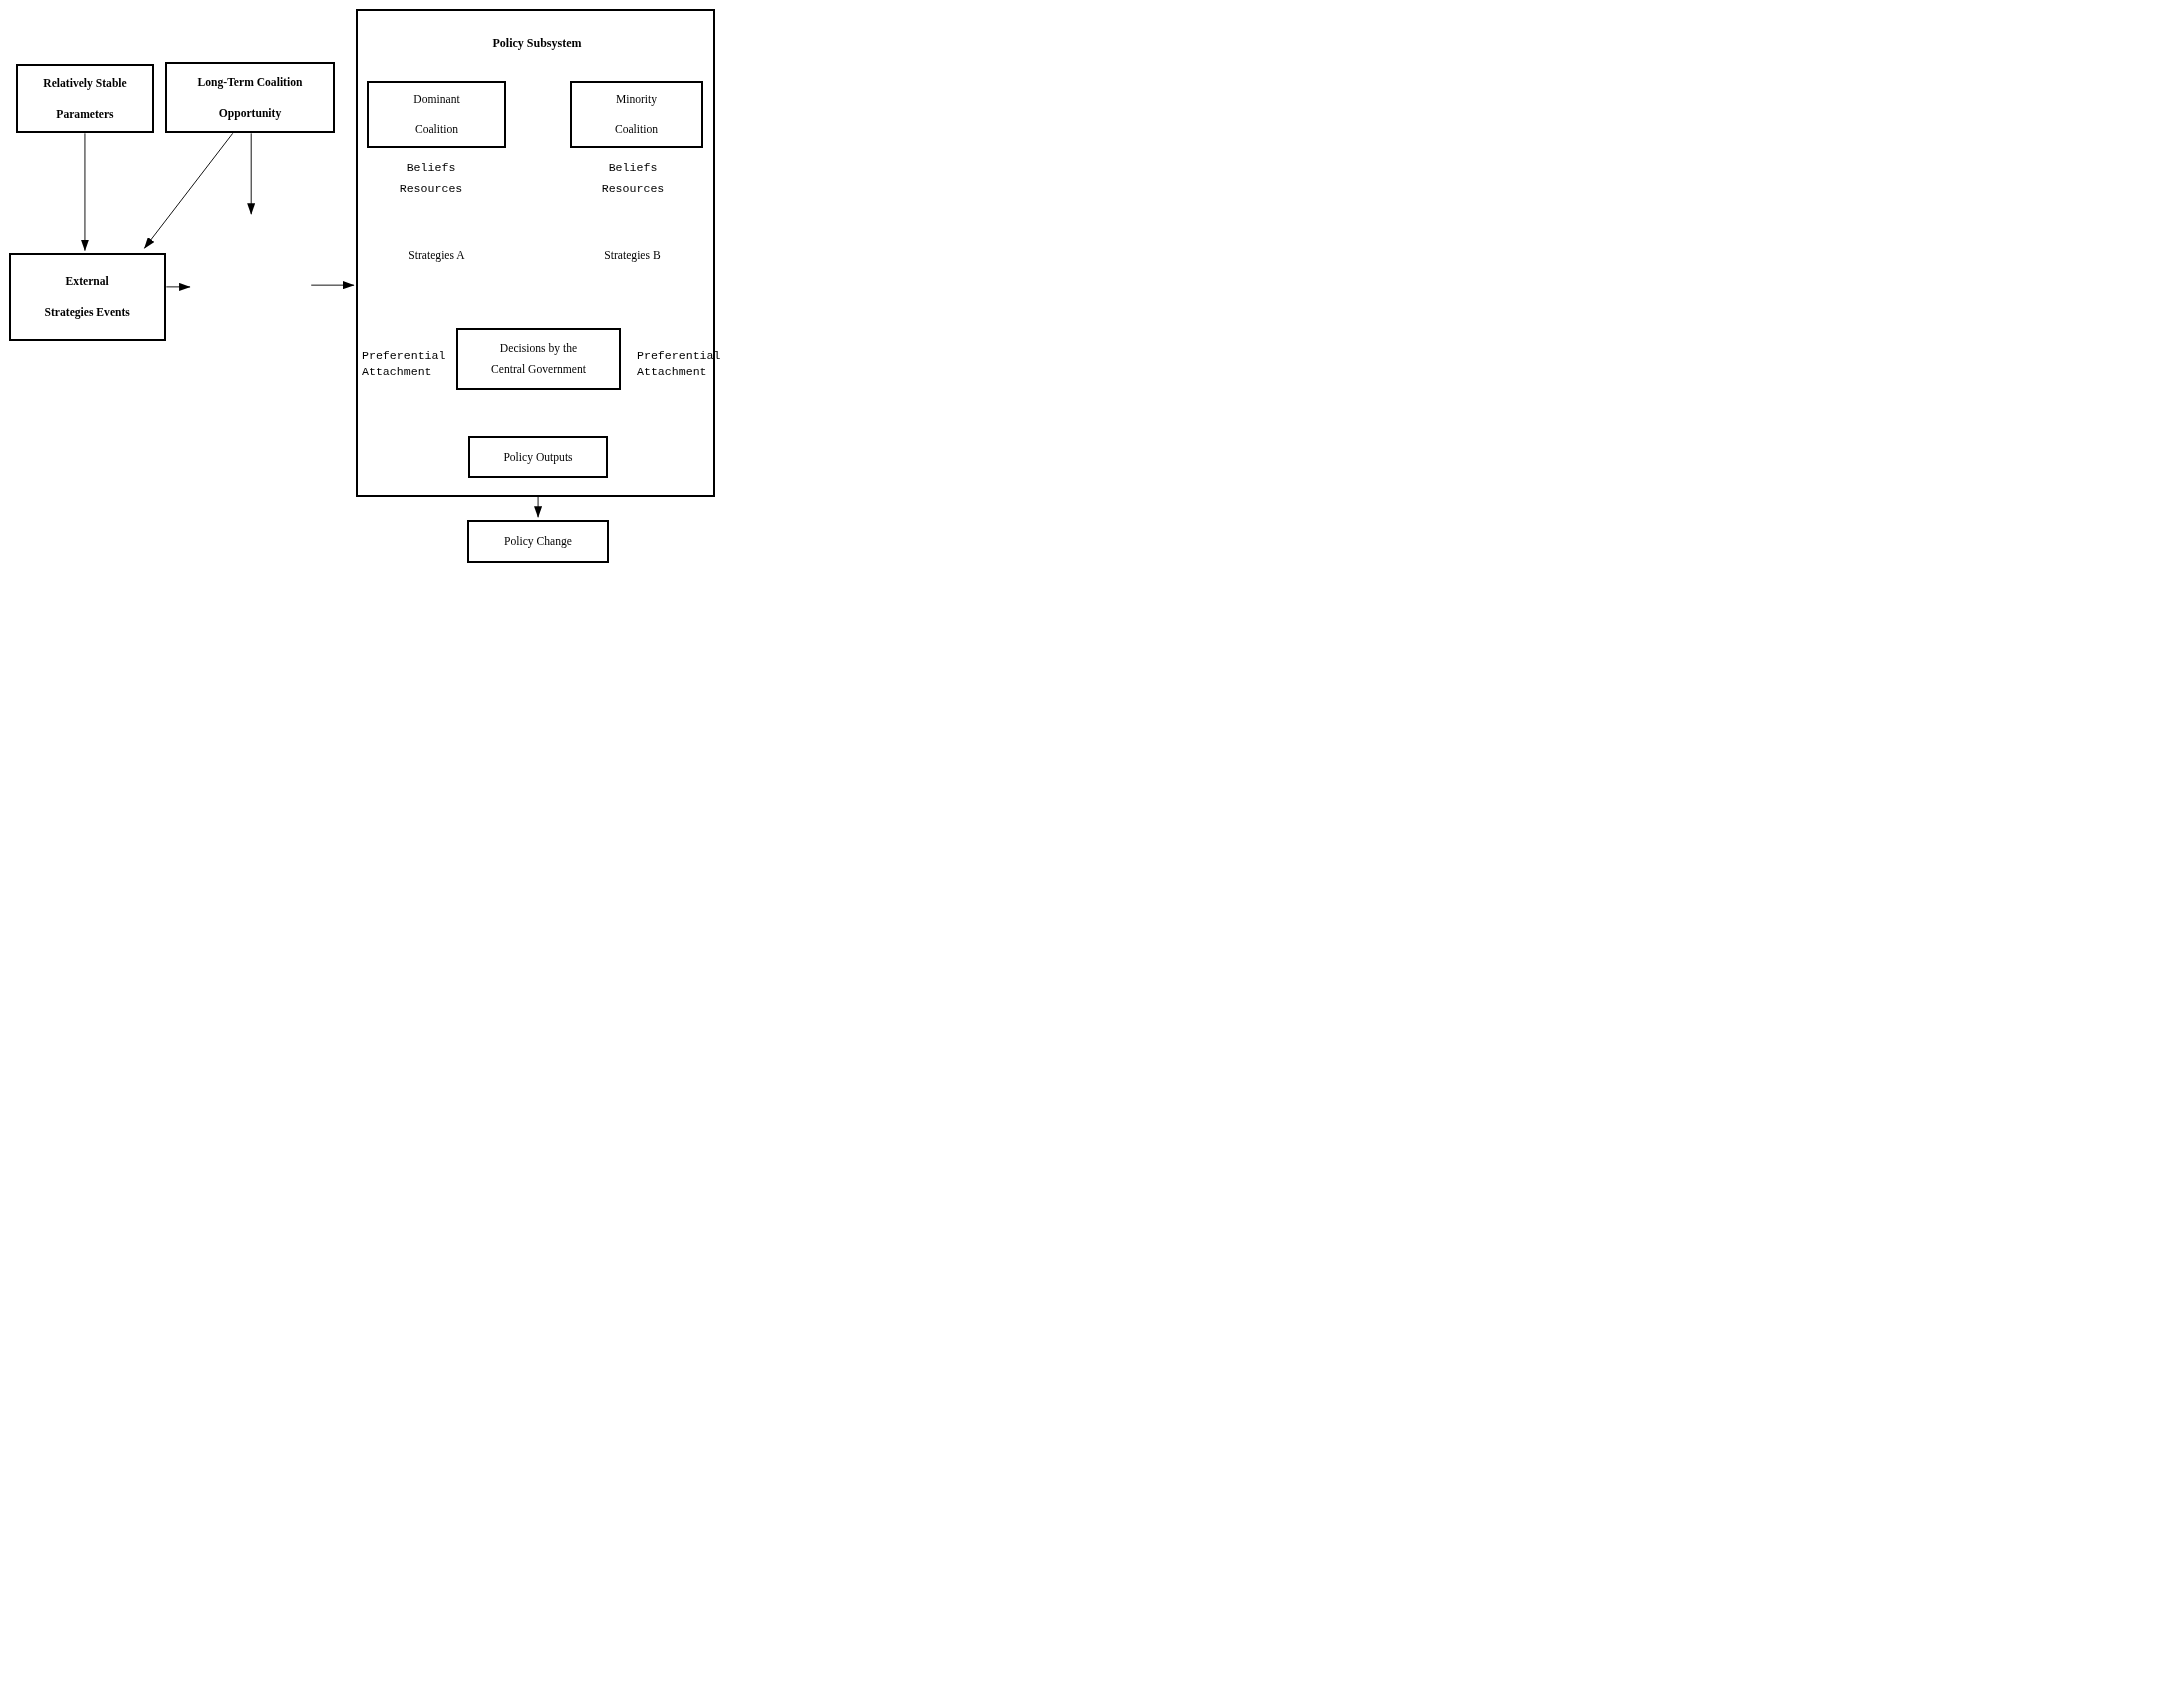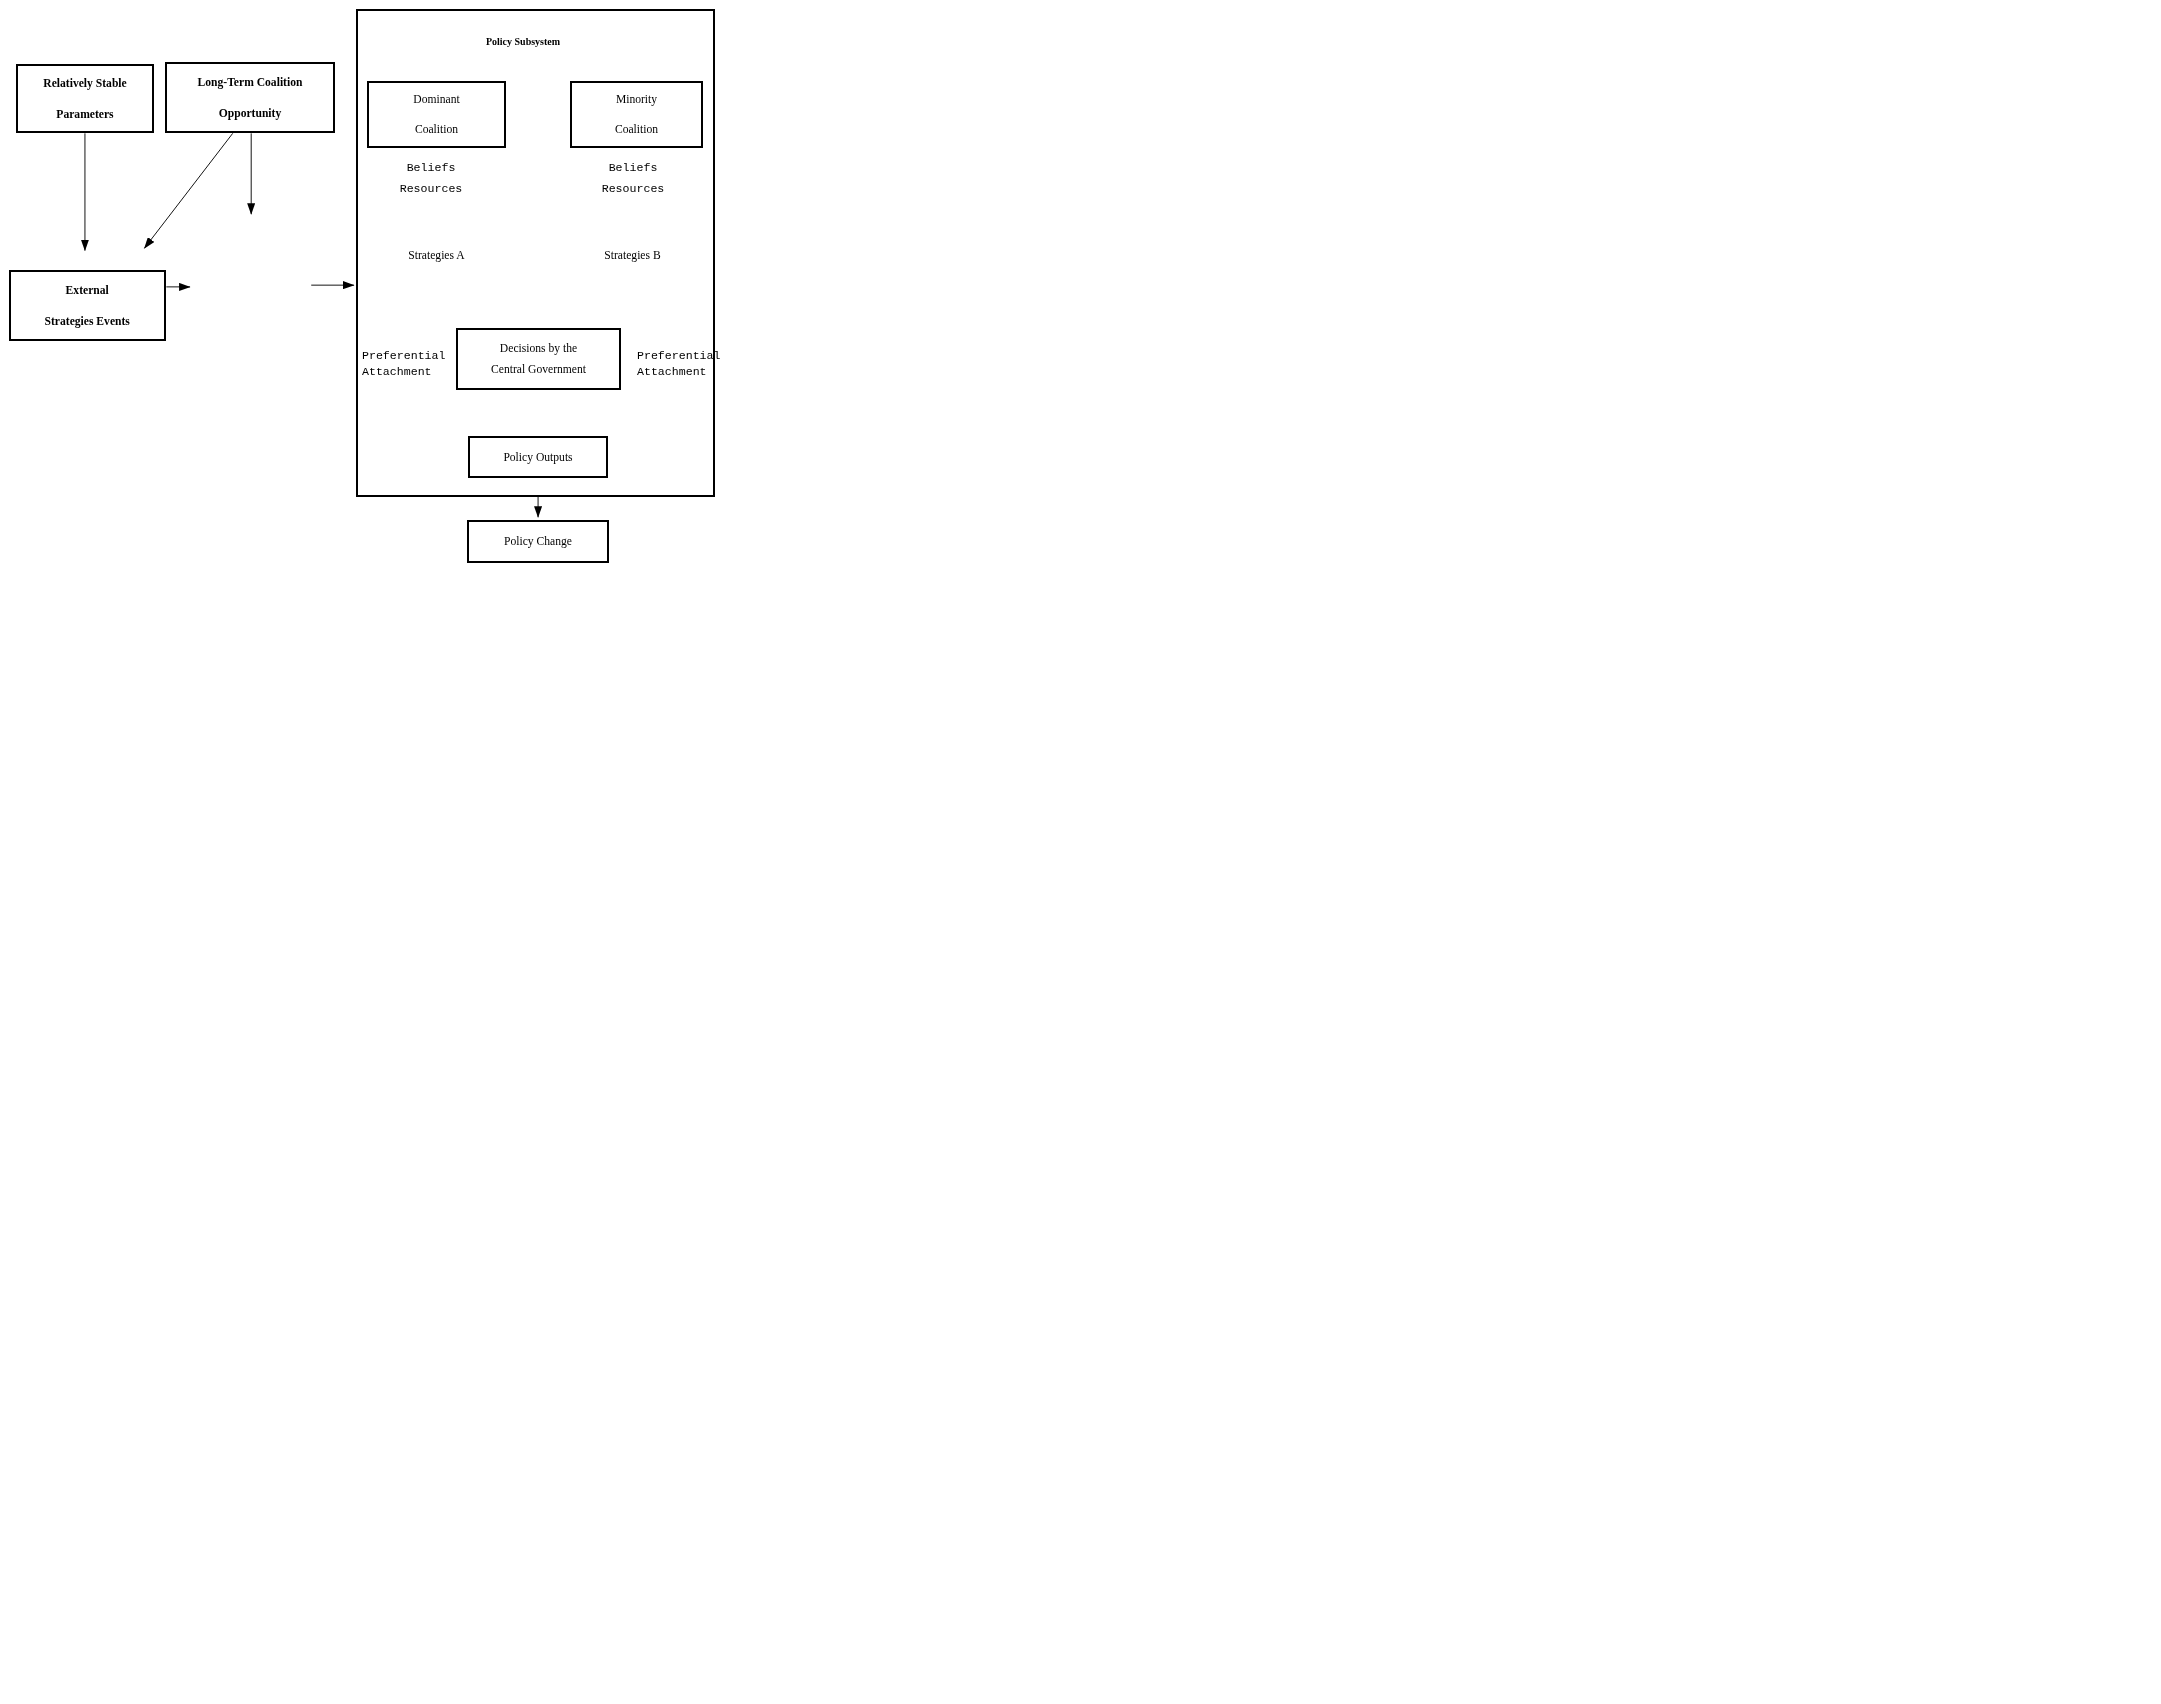--- a/index.html
+++ b/index.html
@@ -30,31 +30,31 @@
   
   .subsystem {
     position: absolute;
     box-sizing: border-box;
     border: 2.9px solid #000000;
     left: 356px; top: 8.7px; width: 359px; height: 488px;
     background: #ffffff;
   }
   .subsystem-title {
     position: absolute;
-    left: 448px; top: 36px; width: 150px;
+    left: 462px; top: 36px; width: 150px;
     text-align: center;
     font-weight: bold;
-    font-size: 10px;
+    font-size: 12px;
   }
 
   
   .box-relstable  { left: 16px;  top: 64px; width: 138px; height: 69px; }
   .box-relstable .ln, .box-longterm .ln, .box-extevents .ln { line-height: 31px; }
   .box-longterm   { left: 165px; top: 62px; width: 170px; height: 71px; }
-  .box-extevents  { left: 8.7px;  top: 270px; width: 157px; height: 71px; }
+  .box-extevents  { left: 8.7px;  top: 253px; width: 157px; height: 88px; }
   .box-shortterm  { left: 192px; top: 217px; width: 118px; height: 146px; }
   .box-shortterm .ln { line-height: 26.6px; }
   .box-domcoal    { left: 367px; top: 81px; width: 139px; height: 67px; }
   .box-mincoal    { left: 570px; top: 81px; width: 133px; height: 67px; }
   .box-domcoal .ln, .box-mincoal .ln { line-height: 30px; }
   .box-decisions  { left: 456px; top: 328px; width: 165px; height: 62px; }
   .box-decisions .ln { line-height: 21.4px; }
   .box-outputs    { left: 468px; top: 436px; width: 140px; height: 42px; }
   .box-change     { left: 467px; top: 520px; width: 142px; height: 43px; }
 

